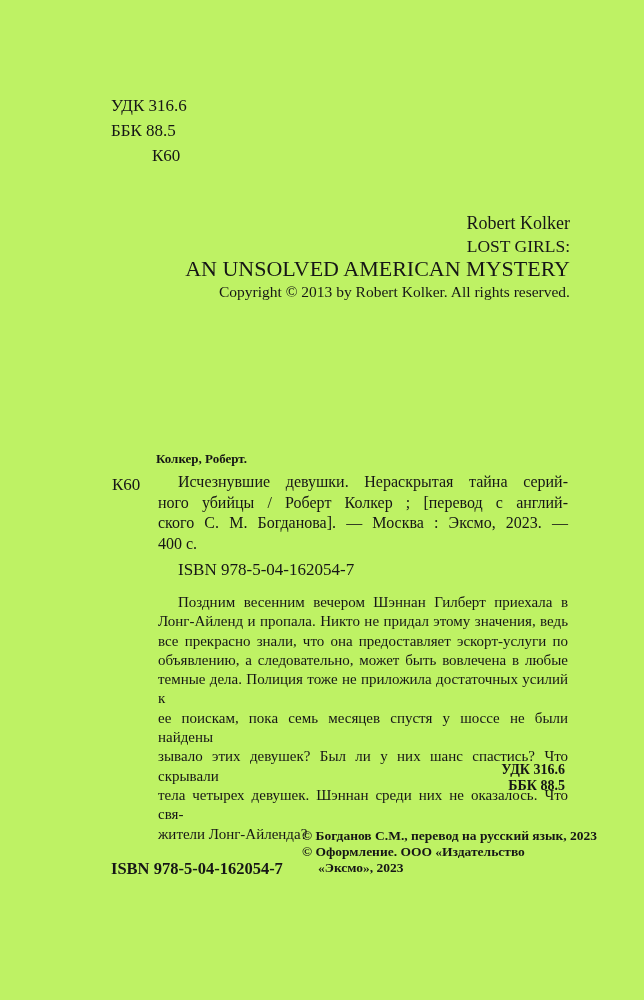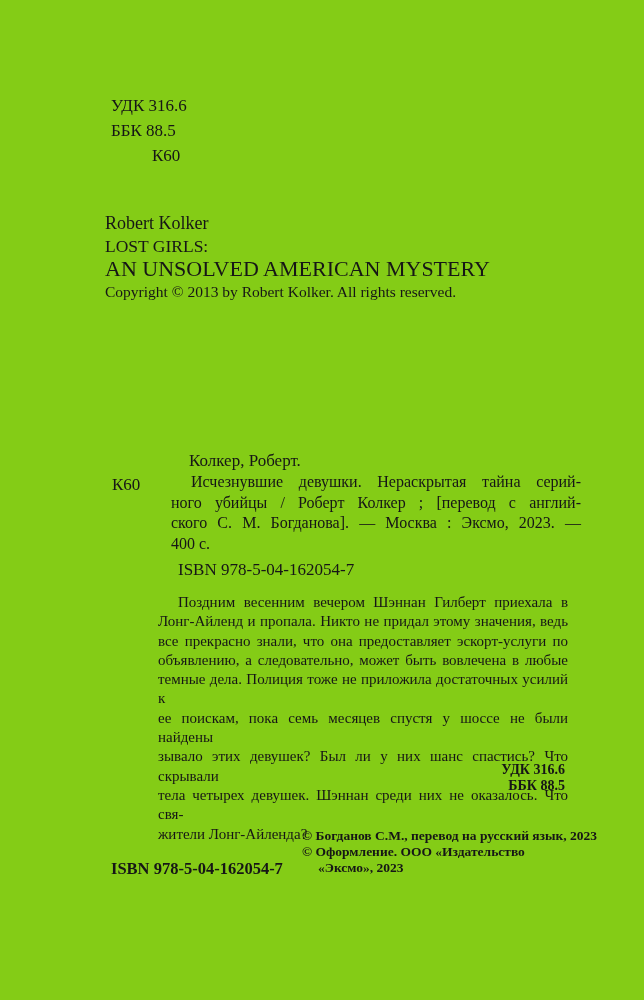--- a/index.html
+++ b/index.html
@@ -1,44 +1,44 @@
 <!DOCTYPE html>
 <html><head>
 <meta charset="utf-8">
 <style>
   html, body { margin: 0; padding: 0; background: #e8e8e8; }
   .page {
     position: relative;
     width: 644px;
     height: 1000px;
-    background: #84cc16;
+    background: #bef264;
     font-family: "Liberation Serif", "DejaVu Serif", serif;
     color: #161616;
     overflow: hidden;
   }
   .abs { position: absolute; }
 
   
   .top-codes { left: 111px; top: 93px; font-size: 17px; line-height: 25px; }
   .top-codes .sign { padding-left: 41px; }
 
   
   .original {
     left: 105px; top: 212px; width: 465px;
-    text-align: left;
+    text-align: right;
   }
   .orig-author   { font-size: 18px;   line-height: 23px; }
   .orig-title    { font-size: 17.5px; line-height: 22.5px; }
   .orig-subtitle { font-size: 22px; line-height: 22.5px; }
   .orig-copy     { font-size: 15.5px; line-height: 24px; }
 
   
-  .catalog-heading { left: 156px; top: 451px; font-size: 17px; font-weight: normal; margin-left: 33px; }
+  .catalog-heading { left: 156px; top: 451px; font-size: 13px; font-weight: bold; }
   .catalog-sign    { left: 112px; top: 475px; font-size: 17px; }
-  .catalog-desc    { left: 171px; top: 472px; width: 410px;
+  .catalog-desc    { left: 158px; top: 472px; width: 410px;
                      font-size: 16px; line-height: 20.5px; }
   .catalog-isbn    { left: 178px; top: 560px; font-size: 17px; }
 
   
   .annotation { left: 158px; top: 593px; width: 410px;
                 font-size: 15px; line-height: 19.3px; }
 
   
   .tline { white-space: nowrap; }
   .tline.just { white-space: normal; text-align: justify; text-align-last: justify; -moz-text-align-last: justify; }

